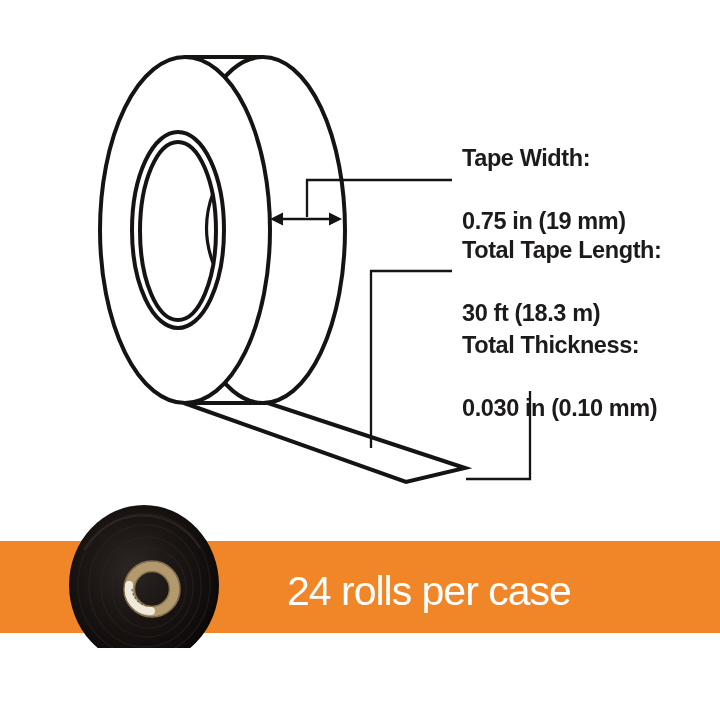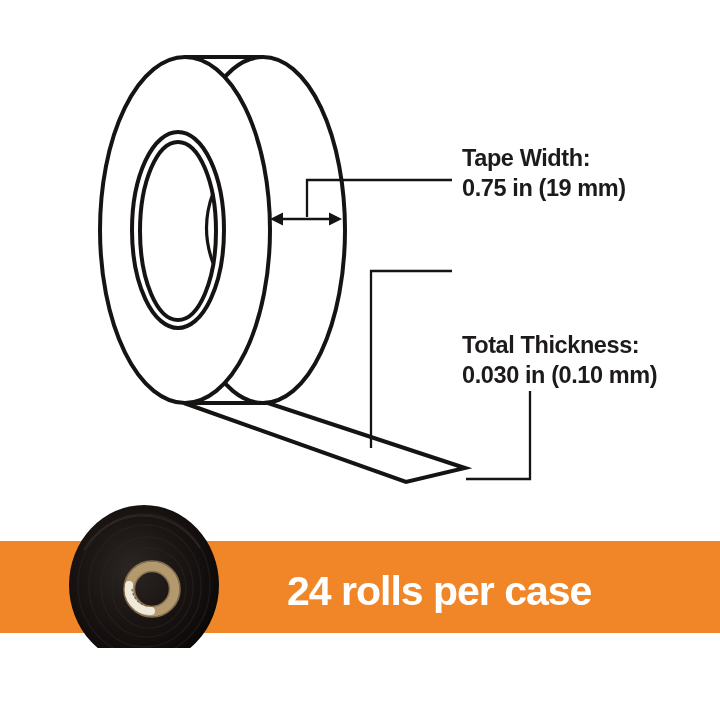--- a/index.html
+++ b/index.html
@@ -21,32 +21,32 @@
   .f-white{fill:#ffffff;}
   .thin{stroke-width:3.2;}
   .conn{stroke:var(--line);stroke-width:2.3;fill:none;}
   .arrowhead{fill:var(--line);stroke:none;}
   .spec{
     position:absolute;z-index:3;color:var(--text);
     font-size:23.5px;line-height:30px;font-weight:700;letter-spacing:-0.4px;
     white-space:nowrap;
   }
   .spec .label{display:block;}
-  .spec .value{display:block;}
+  .spec .value{display:block;margin-top:33px;}
   .spec-width{left:462px;top:143px;}
   .spec-length{left:462px;top:235px;}
   .spec-thickness{left:462px;top:330px;}
   .banner{
     position:absolute;z-index:1;left:0;top:541px;width:720px;height:92px;
     background:var(--banner-orange);
   }
   .banner-text{
     position:absolute;left:287px;top:8px;height:84px;
     display:flex;align-items:center;
-    color:var(--banner-text);font-size:41px;font-weight:700;letter-spacing:-1px;
+    color:var(--banner-text);font-size:41px;font-weight:400;letter-spacing:-1px;
     white-space:nowrap;
   }
   .wrapring{stroke:#2a2422;stroke-width:1.4;fill:none;opacity:.55;}
   .corering{stroke:var(--core-tan);stroke-width:10;fill:none;}
   .coreedge{stroke:#8d7652;stroke-width:1.6;fill:none;opacity:.9;}
   .corelabel{stroke:#efe9dc;stroke-width:8;fill:none;stroke-linecap:round;}
   .corelabeltext{stroke:#6f6148;stroke-width:1.2;fill:none;stroke-dasharray:2.5 1.8;}
 </style>
 </head>
 <body>
@@ -79,20 +79,24 @@
 
     <path d="M 452 271 L 371 271 L 371 448" class="conn"></path>
 
     <path d="M 530 391 L 530 479 L 466 479" class="conn"></path>
   </svg>
 
   <div class="spec spec-width">
     <span class="label">Tape Width:</span>
     <span class="value">0.75 in (19 mm)</span>
   </div>
+  <div class="spec spec-length">
+    <span class="label">Total Tape Length:</span>
+    <span class="value">30 ft (18.3 m)</span>
+  </div>
   <div class="spec spec-thickness">
     <span class="label">Total Thickness:</span>
     <span class="value">0.030 in (0.10 mm)</span>
   </div>
 
   <div class="banner">
     <div class="banner-text">24 rolls per case</div>
   </div>
 
   <svg class="photo" viewBox="0 0 720 720" aria-hidden="true">

